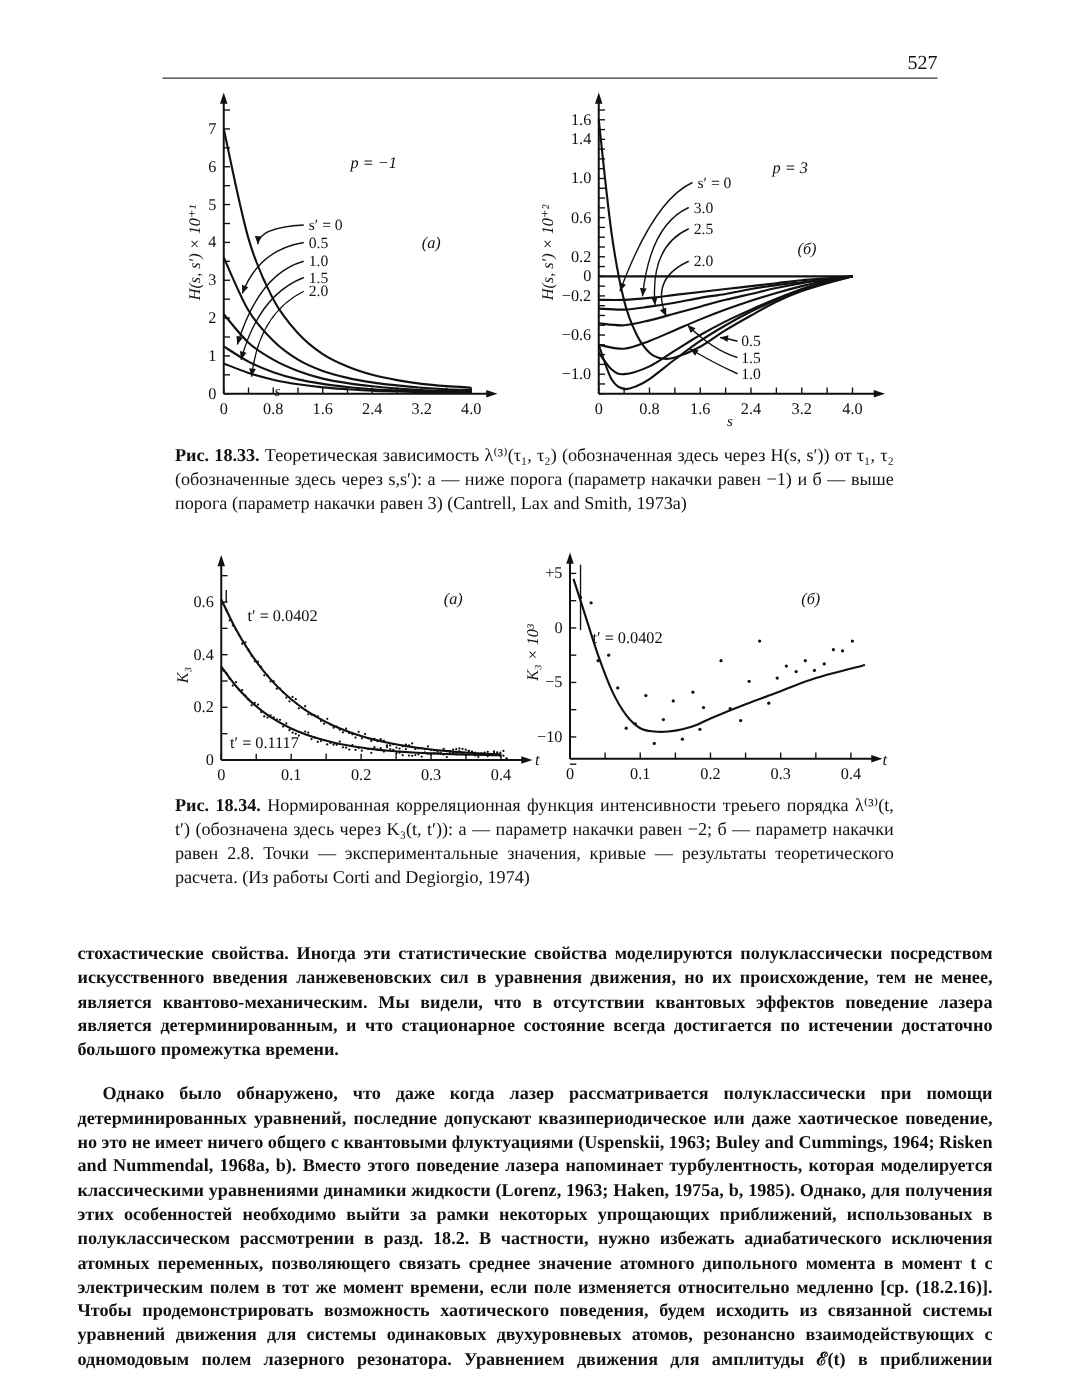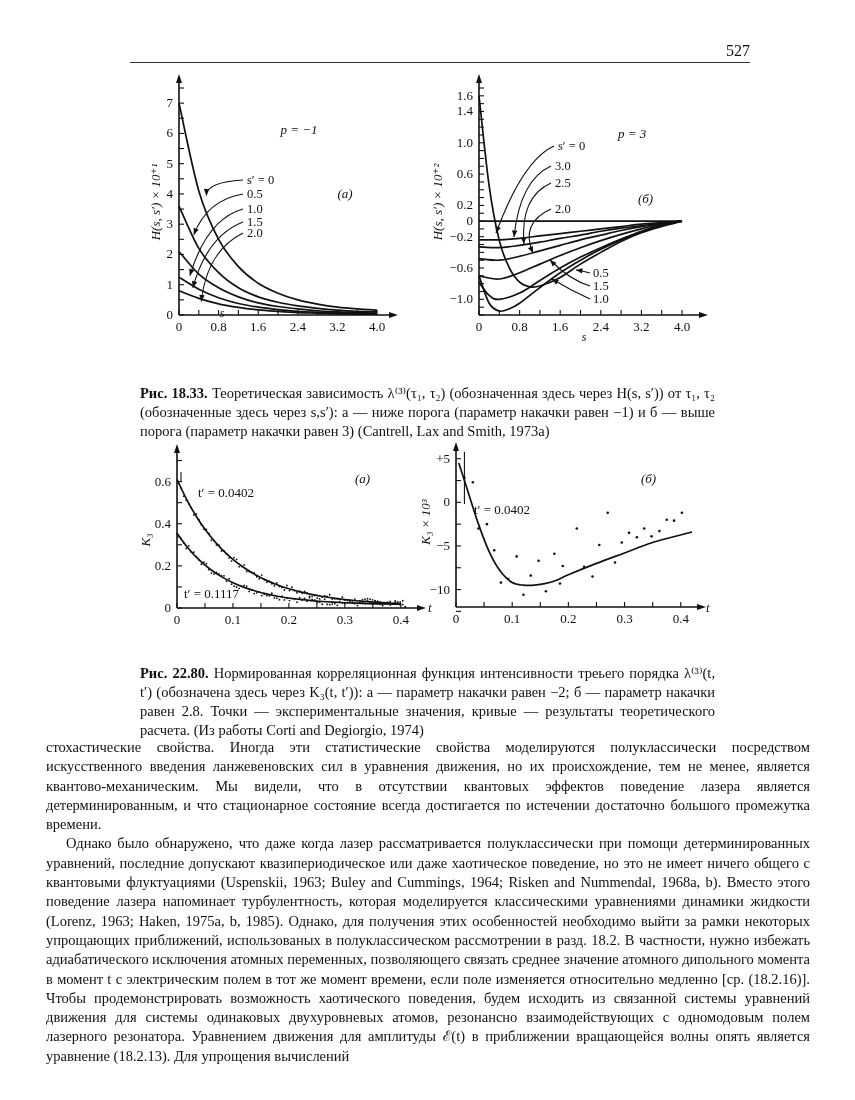--- a/index.html
+++ b/index.html
@@ -7,24 +7,24 @@
          font-family:"Liberation Serif", "DejaVu Serif", serif; color:#111; }
   .hdr { position:absolute; left:130px; top:40px; width:620px; height:22px; border-bottom:1.5px solid #333; }
   .hdr-title { position:absolute; left:140px; top:2px; font-size:16px; }
   .hdr-page { position:absolute; right:0; top:2px; font-size:16px; }
   svg { position:absolute; overflow:visible; }
   svg text { font-family:"Liberation Serif", "DejaVu Serif", serif; fill:#111; }
   .ax { stroke:#111; stroke-width:1.6; fill:none; }
   .tk { stroke:#111; stroke-width:1.1; }
   .cv { stroke:#111; stroke-width:1.7; fill:none; }
   .ar { stroke:#111; stroke-width:1.1; fill:none; }
-  .cap { position:absolute; left:140px; width:575px; font-size:14.5px; line-height:19px; text-align:justify;margin-top:28px; }
+  .cap { position:absolute; left:140px; width:575px; font-size:14.5px; line-height:19px; text-align:justify; }
   .cap b { font-weight:bold; }
   .body { position:absolute; left:46px; width:764px; font-size:14.5px; line-height:19.3px; text-align:justify; font-family:"Liberation Serif", serif; }
-  .body p { margin:0; }
+  .body p { margin:16px;font-weight:bold; }
   .ind { text-indent:20px; }
 </style>
 </head>
 <body>
 
 <div class="hdr">
   <span class="hdr-page">527</span>
 </div>
 
 <svg id="c0" style="left:130px;top:90px;" width="290" height="260">
@@ -486,20 +486,20 @@
     <circle cx="254.01904761904763" cy="70.64999999999999" r="1.3" fill="#111"></circle>
     <circle cx="261.8857142857143" cy="62.79999999999998" r="1.3" fill="#111"></circle>
     <line x1="44.42857142857143" y1="1.74444444444444" x2="44.42857142857143" y2="54.07777777777778" class="ar"></line>
     <text x="54" y="64" font-size="13">t′ = 0.0402</text>
     <text x="221" y="33" font-size="13" font-style="italic">(б)</text>
     <text x="286" y="162" font-size="13" font-style="italic">t</text>
     <text x="0" y="0" font-size="13" font-style="italic" text-anchor="middle" transform="translate(10,72) rotate(-90)">K₃ × 10³</text>
   </svg>
 
 <div class="cap" style="top:636px;">
-  <b>Рис. 22.80.</b>
+  <b>Рис. 18.34.</b>
   <span>Нормированная корреляционная функция интенсивности треьего порядка λ⁽³⁾(t, t′) (обозначена здесь через K₃(t, t′)): a — параметр накачки равен −2; б — параметр накачки равен 2.8. Точки — экспериментальные значения, кривые — результаты теоретического расчета. (Из работы Corti and Degiorgio, 1974)</span>
 </div>
 
 <div class="body" style="top:738px;">
   <p>стохастические свойства. Иногда эти статистические свойства моделируются полуклассически посредством искусственного введения ланжевеновских сил в уравнения движения, но их происхождение, тем не менее, является квантово-механическим. Мы видели, что в отсутствии квантовых эффектов поведение лазера является детерминированным, и что стационарное состояние всегда достигается по истечении достаточно большого промежутка времени.</p>
   <p class="ind">Однако было обнаружено, что даже когда лазер рассматривается полуклассически при помощи детерминированных уравнений, последние допускают квазипериодическое или даже хаотическое поведение, но это не имеет ничего общего с квантовыми флуктуациями (Uspenskii, 1963; Buley and Cummings, 1964; Risken and Nummendal, 1968a, b). Вместо этого поведение лазера напоминает турбулентность, которая моделируется классическими уравнениями динамики жидкости (Lorenz, 1963; Haken, 1975a, b, 1985). Однако, для получения этих особенностей необходимо выйти за рамки некоторых упрощающих приближений, использованых в полуклассическом рассмотрении в разд. 18.2. В частности, нужно избежать адиабатического исключения атомных переменных, позволяющего связать среднее значение атомного дипольного момента в момент t с электрическим полем в тот же момент времени, если поле изменяется относительно медленно [ср. (18.2.16)]. Чтобы продемонстрировать возможность хаотического поведения, будем исходить из связанной системы уравнений движения для системы одинаковых двухуровневых атомов, резонансно взаимодействующих с одномодовым полем лазерного резонатора. Уравнением движения для амплитуды ℰ(t) в приближении вращающейся волны опять является уравнение (18.2.13). Для упрощения вычислений</p>
 </div>
 
 </body></html>

